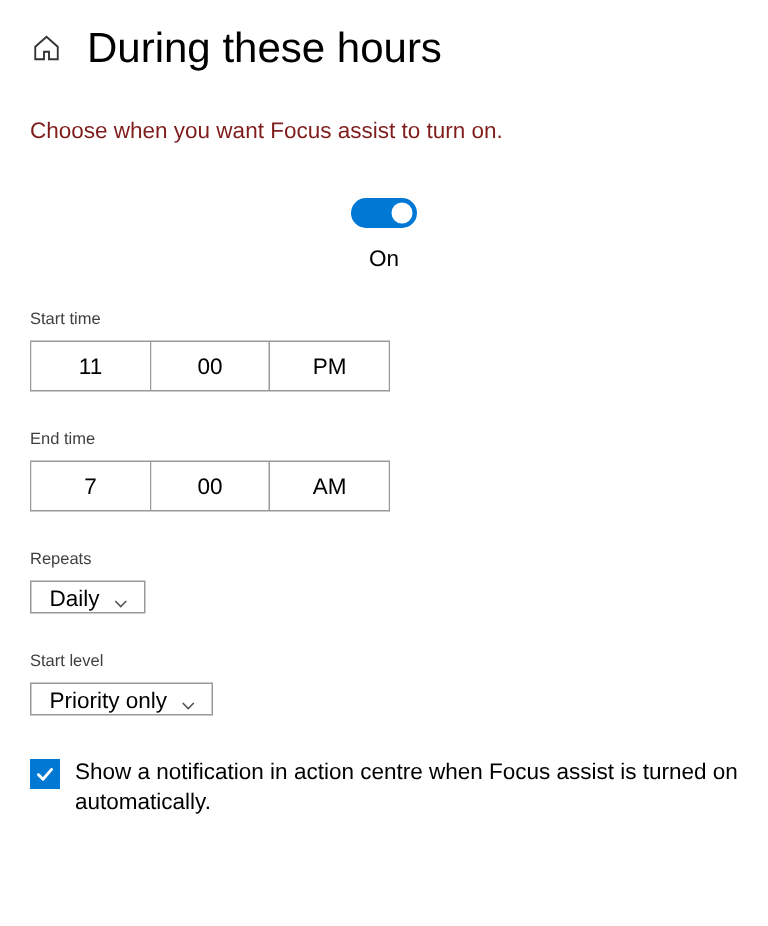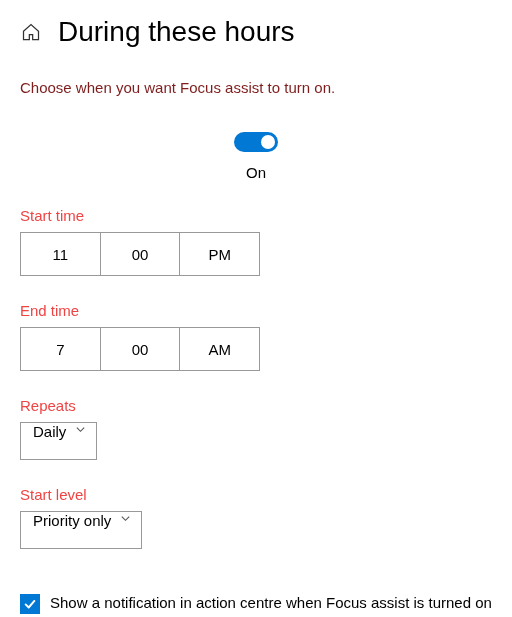--- a/index.html
+++ b/index.html
@@ -55,65 +55,65 @@
       right: 3px;
       top: 3px;
       width: 14px;
       height: 14px;
       border-radius: 50%;
       background: #fff;
     }
     .toggle-label { font-size: 15px; }
     .field-group { margin-bottom: 26px; }
     .field-label {
-      font-size: 15px;
+      font-size: 11px;
       margin-bottom: 8px;
-      color: #ef4444;
+      color: #404040;
     }
     .time-picker {
       display: flex;
       border: 1px solid #999;
       width: 240px;
-      height: 44px;
+      height: 34px;
     }
     .time-seg {
       flex: 1;
       display: flex;
       align-items: center;
       justify-content: center;
       border-right: 1px solid #999;
       font-size: 15px;
       cursor: pointer;
       background: #fff;
     }
     .time-seg:last-child { border-right: none; }
     .dropdown {
       display: inline-flex;
-      align-items: flex-start;
+      align-items: flex-end;
       border: 1px solid #999;
-      height: 38px;
+      height: 22px;
       padding: 0 10px 0 12px;
       gap: 8px;
       cursor: pointer;
       font-size: 15px;
       background: #fff;
     }
     .chevron {
       width: 12px;
       height: 12px;
       display: flex;
       align-items: center;
       justify-content: center;
       color: #555;
     }
     .checkbox-row {
       display: flex;
       align-items: flex-start;
       gap: 10px;
-      margin-top: 44px;
+      margin-top: 28px;
     }
     .checkbox {
       width: 20px;
       height: 20px;
       background: #0078d4;
       display: flex;
       align-items: center;
       justify-content: center;
       cursor: pointer;
       flex-shrink: 0;

